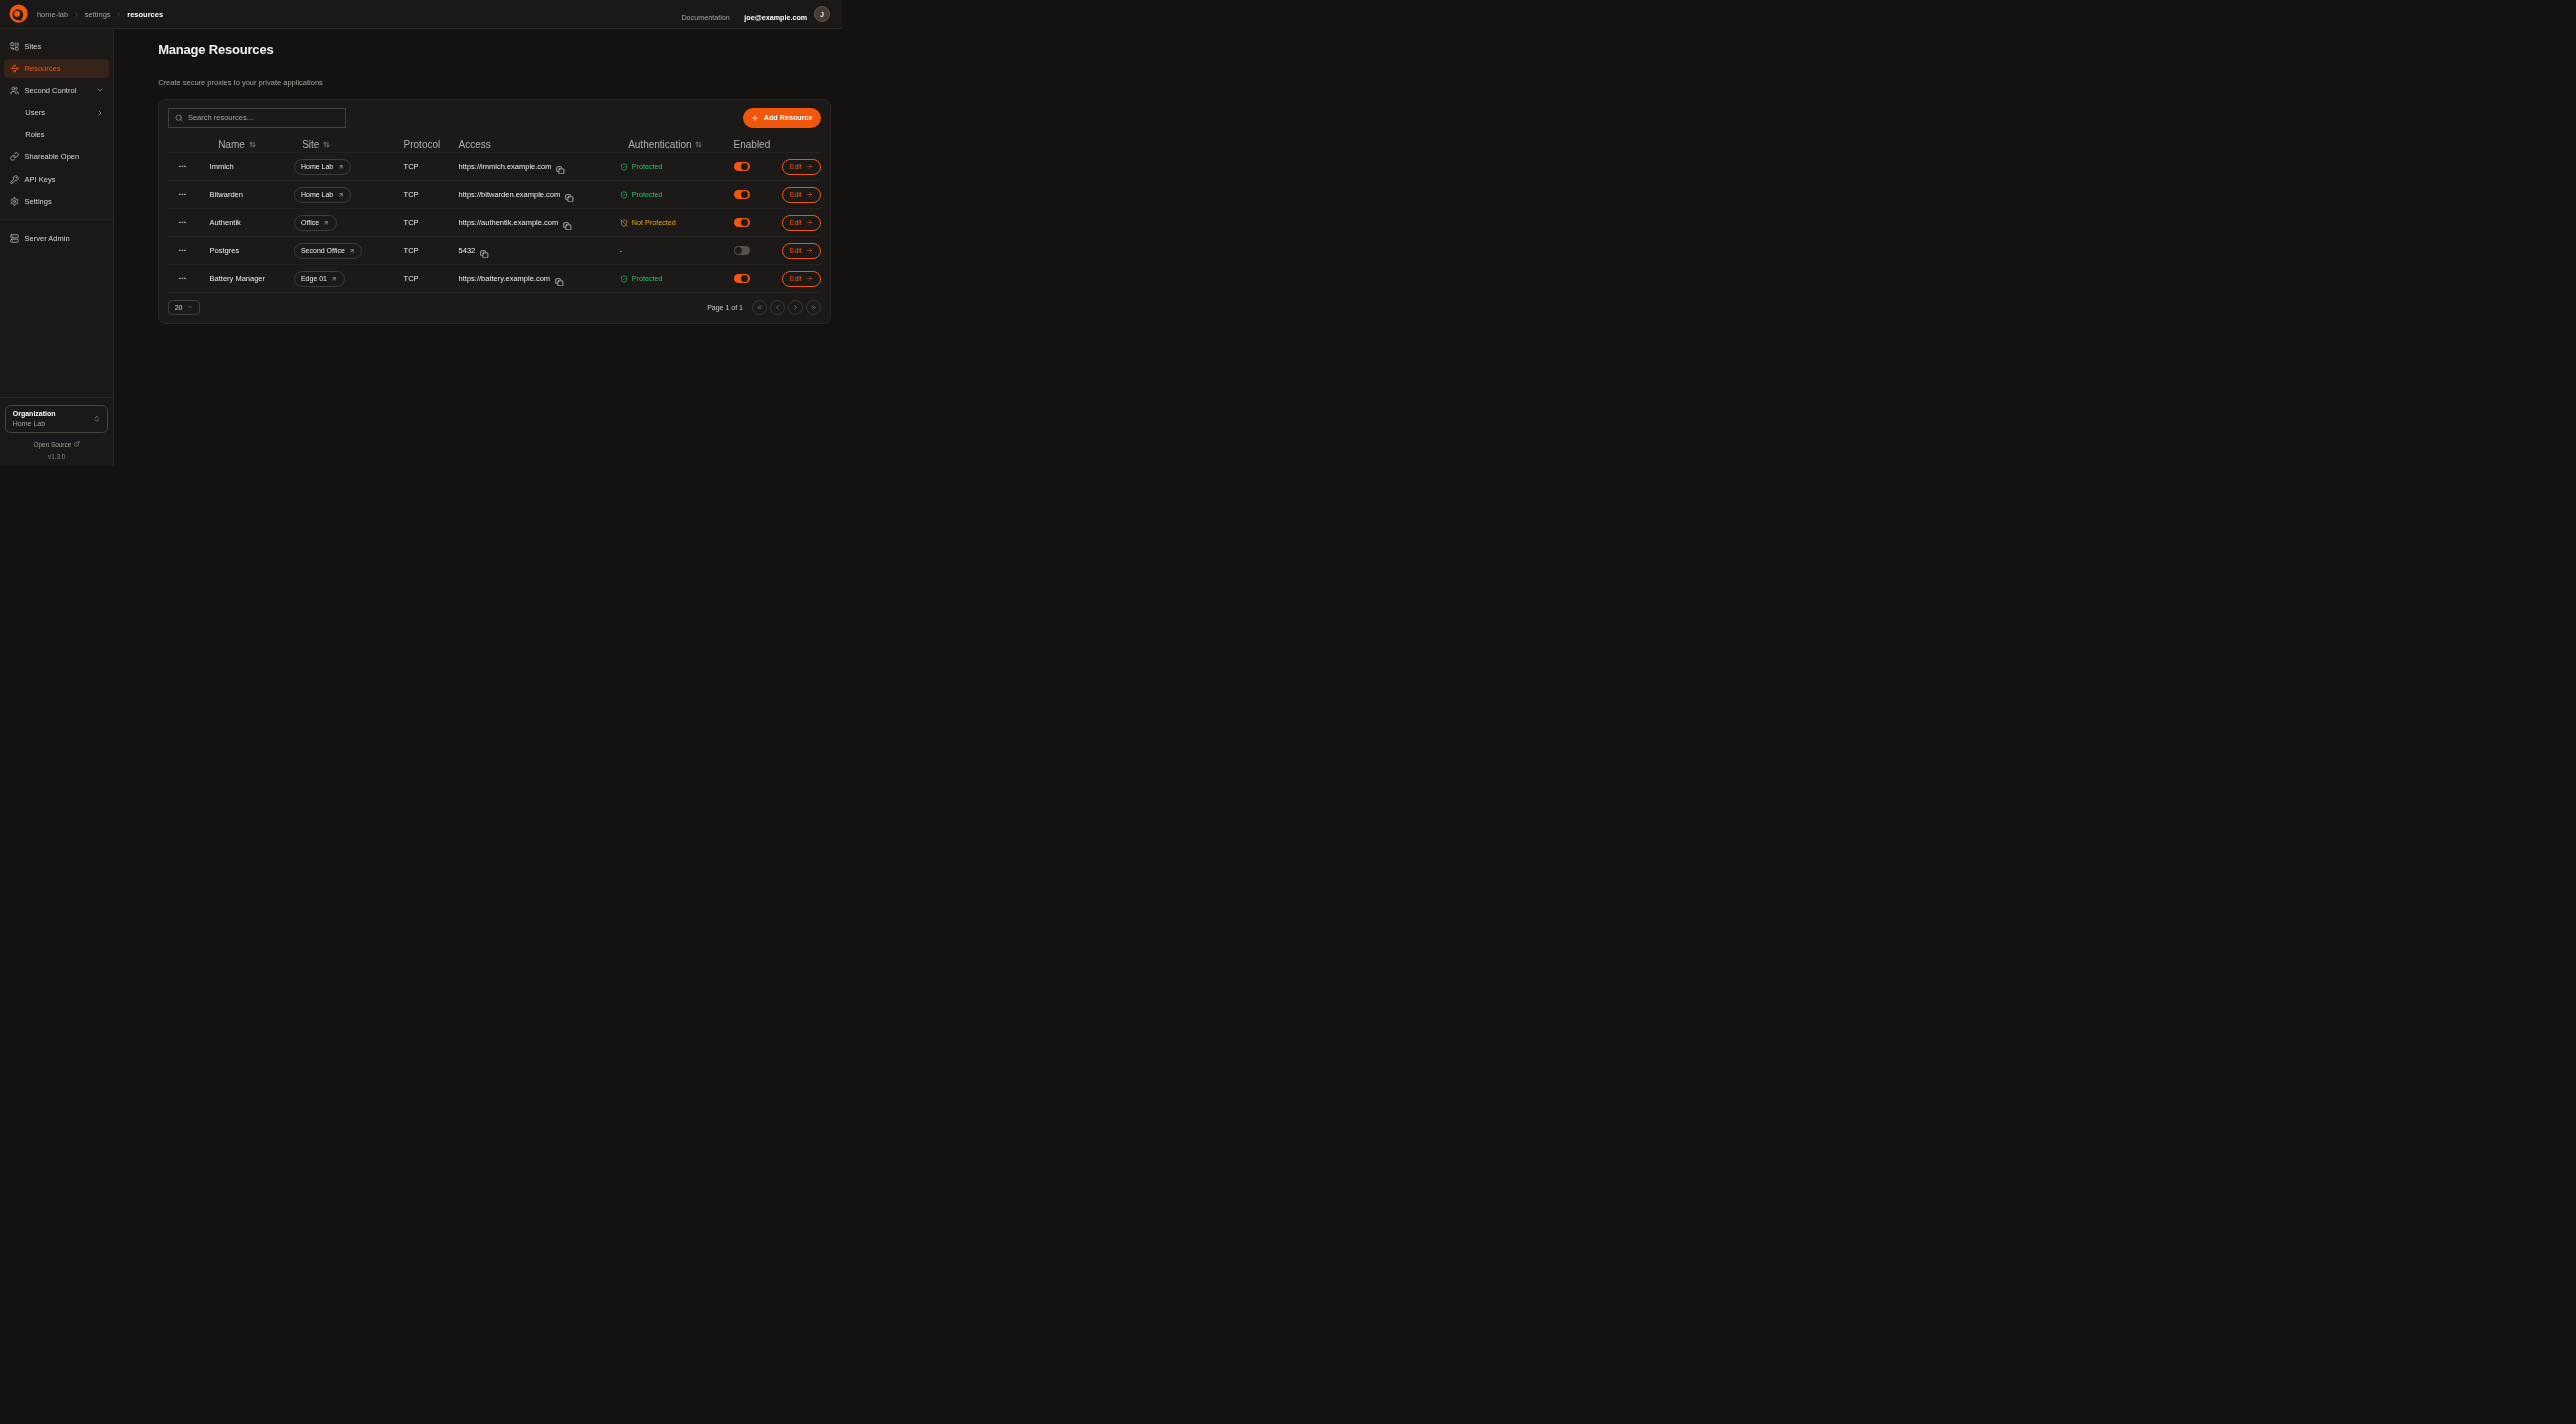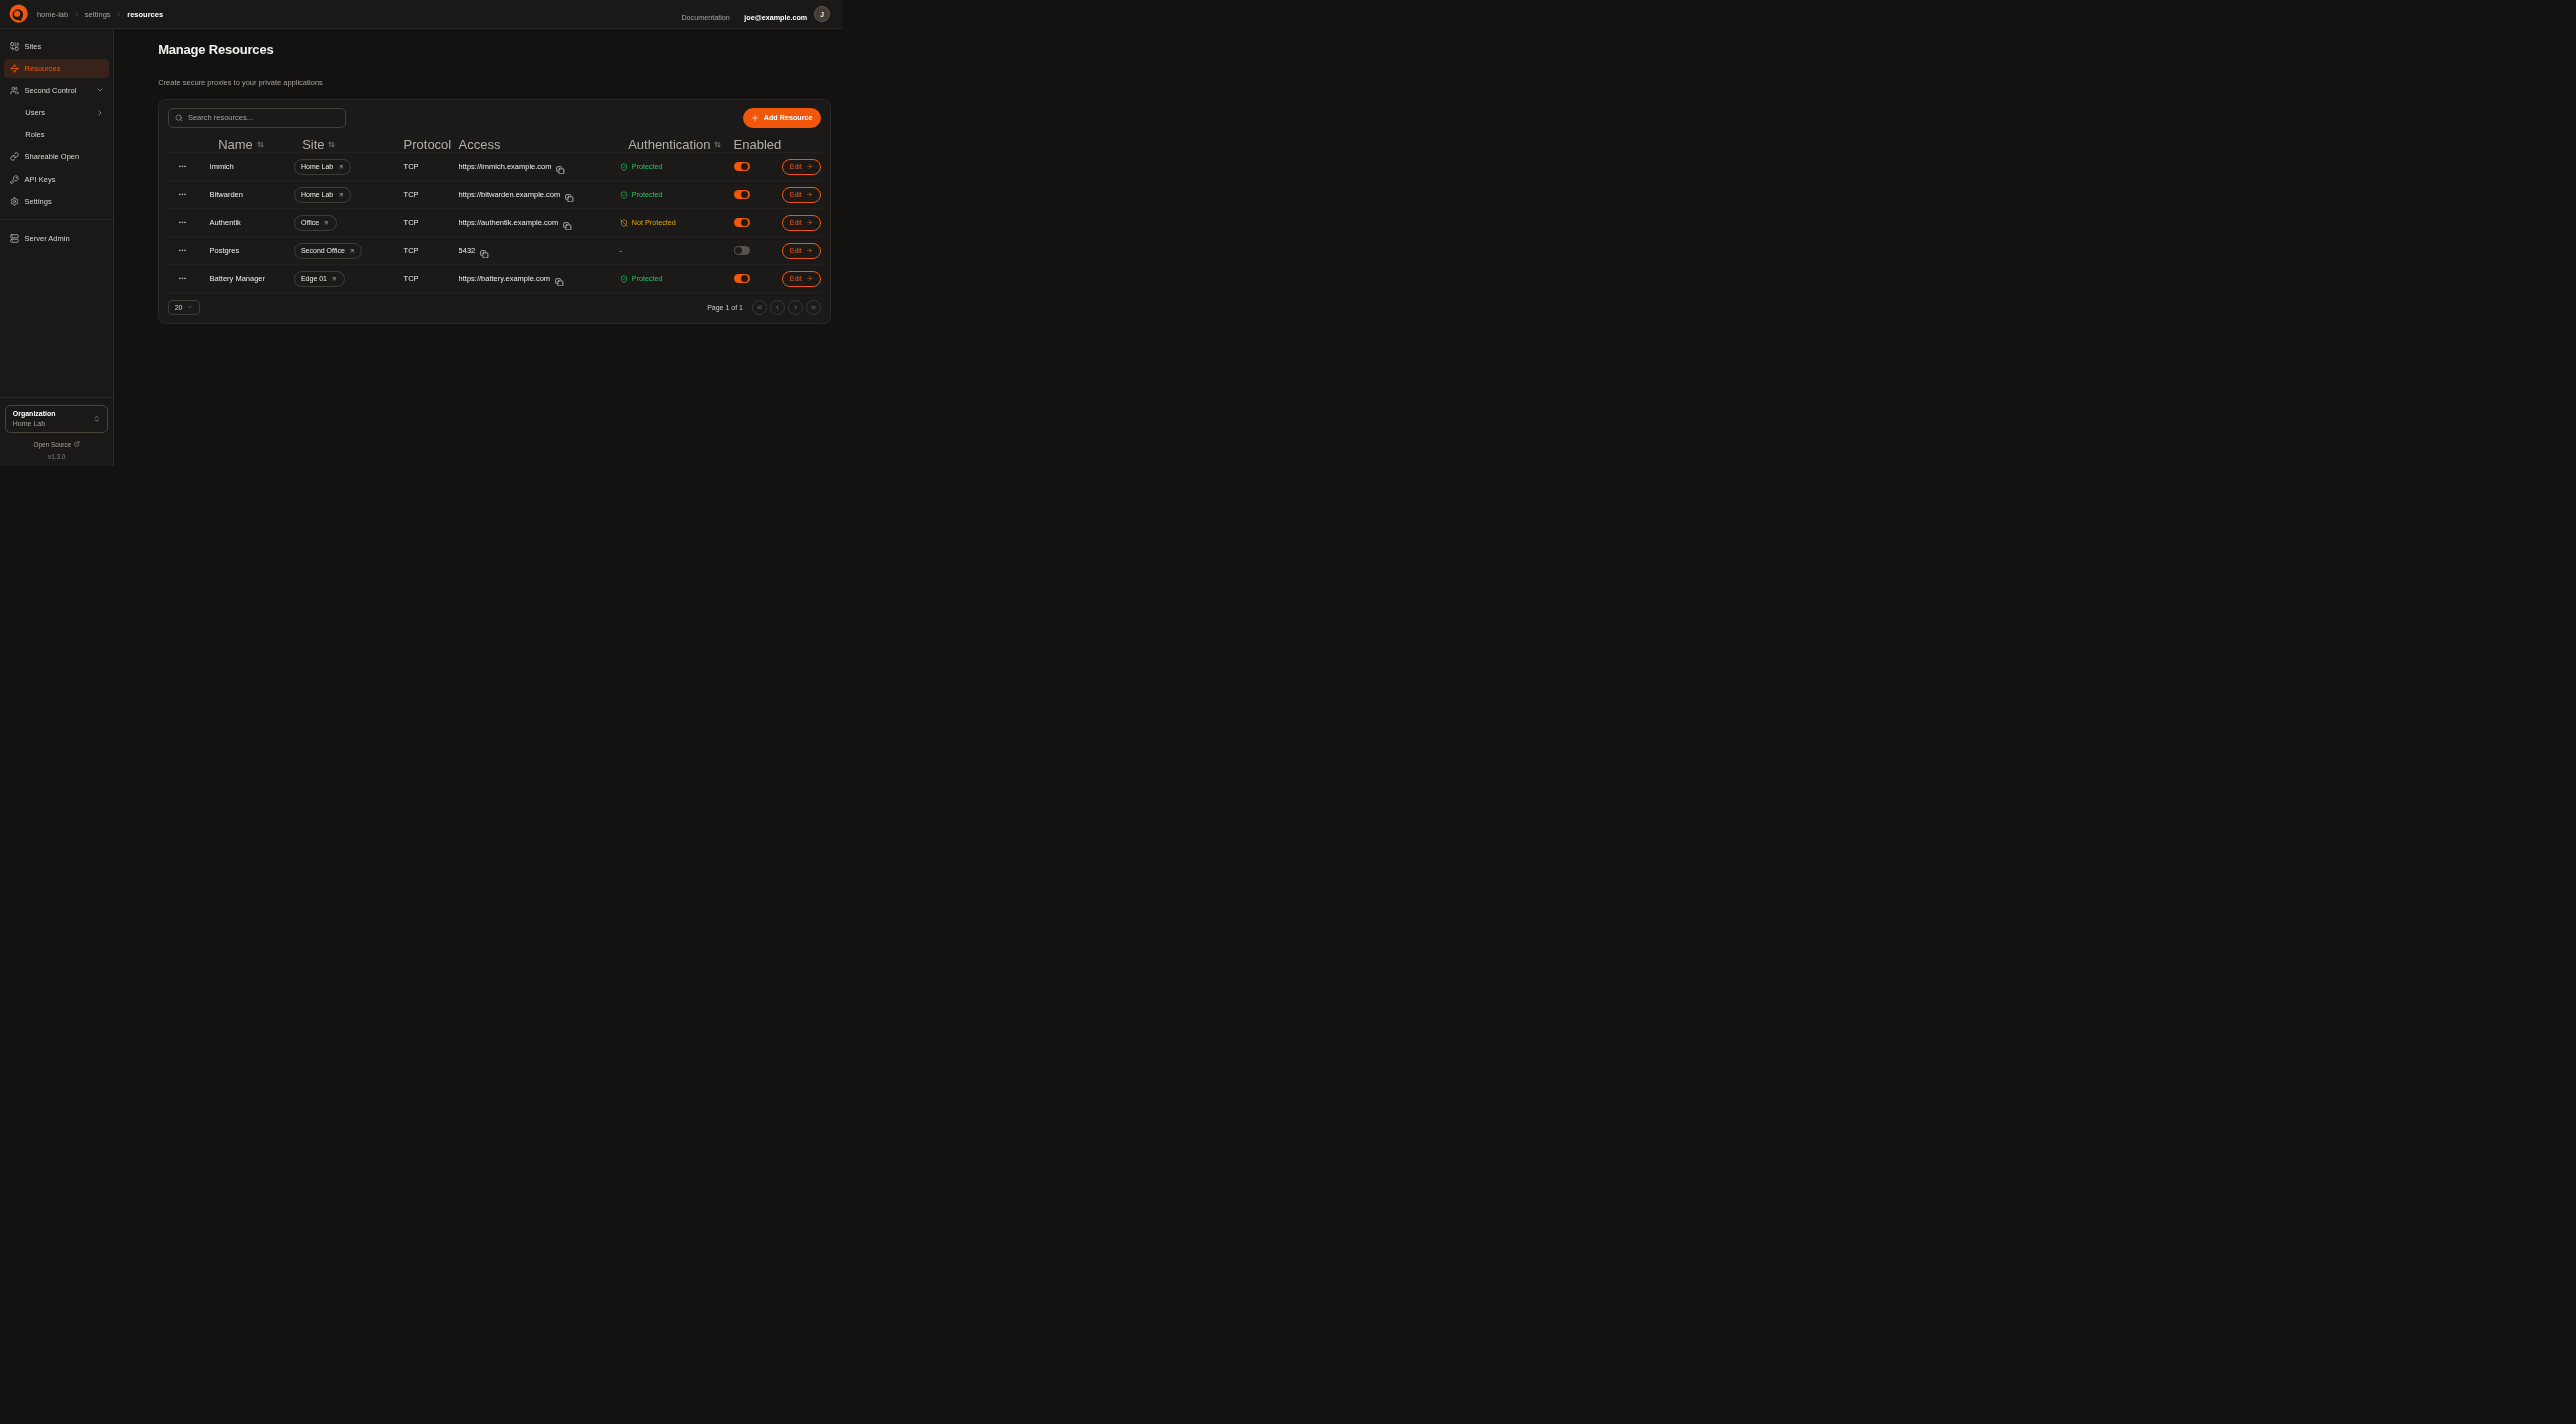--- a/index.html
+++ b/index.html
@@ -56,29 +56,29 @@
   .open-source .ic{width:5.9px;height:5.9px;}
   .version{text-align:center;font-size:6.4px;color:var(--text-dim);margin-top:4.8px;}
 
   
   .main{flex:1;padding:11.8px 11.3px 0 11.8px;background:var(--bg-main);}
   .page-title{font-size:13px;font-weight:700;letter-spacing:-0.2px;margin-top:1.1px;}
   .page-subtitle{font-size:7.5px;color:var(--text-muted);margin-top:21px;}
   .card{margin-top:11.8px;background:var(--bg-card);border:0.5px solid var(--border);border-radius:7.5px;padding:8.6px;}
 
   .toolbar{display:flex;align-items:center;margin-bottom:9.7px;}
-  .search{width:178px;height:19.3px;border:0.5px solid var(--input-border);border-radius:5px;display:flex;align-items:center;gap:4.8px;padding:0 6.4px;background:transparent;}
+  .search{width:178px;height:19.3px;border:0.5px solid var(--input-border);border-radius:0;display:flex;align-items:center;gap:4.8px;padding:0 6.4px;background:transparent;}
   .search .ic{width:8px;height:8px;color:var(--text-muted);}
   .search input{flex:1;background:transparent;border:none;outline:none;font-size:7.5px;color:var(--text);}
   .search input::placeholder{color:var(--text-muted);}
   .add-btn{margin-left:auto;height:19.3px;border:none;border-radius:536px;background:var(--orange);color:#fff;display:inline-flex;align-items:center;gap:4.3px;padding:0 8.6px;font-size:7.2px;font-weight:700;cursor:pointer;}
   .add-btn .ic{width:8px;height:8px;}
 
   .thead,.trow{display:grid;grid-template-columns:30px 84px 110px 55px 161px 114px 60px 1fr;align-items:center;}
-  .thead{height:16px;color:#b5aea7;font-size:13px;border-bottom:0.5px solid var(--border-subtle);}
+  .thead{height:16px;color:#b5aea7;font-size:10px;border-bottom:0.5px solid var(--border-subtle);}
   .hcell{display:flex;align-items:center;padding-left:11.8px;}
   .h-menu,.h-edit{padding-left:0;}
   .h-name,.h-site,.h-auth{padding-left:20.4px;}
   .sort{width:7px;height:7px;margin-left:3.8px;color:#b5aea7;cursor:pointer;}
   .trow{height:28px;border-bottom:0.5px solid var(--border-subtle);font-size:7.5px;color:#efece8;}
   .cell{display:flex;align-items:center;padding-left:11.8px;}
   .cell-menu{padding-left:0;justify-content:center;}
   .row-menu-btn{background:none;border:none;width:14px;height:14px;color:#d6d3d1;cursor:pointer;display:flex;align-items:center;justify-content:center;}
   .row-menu-btn .ic{width:8.6px;height:8.6px;}
   .site-chip{display:inline-flex;align-items:center;gap:4.3px;height:16px;border:0.5px solid var(--chip-border);border-radius:536px;background:transparent;color:#efece8;font-size:7px;padding:0 6.4px;cursor:pointer;}

